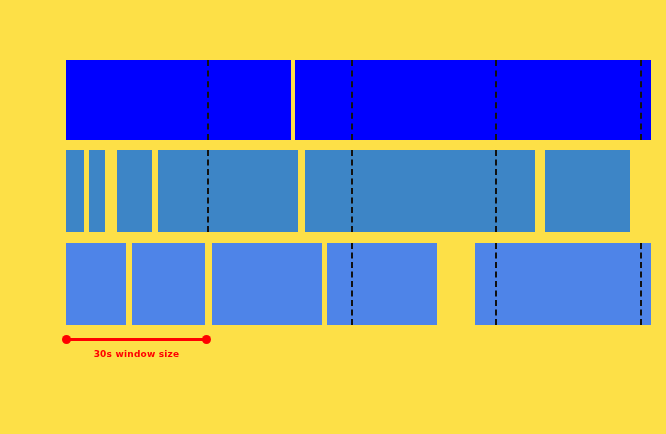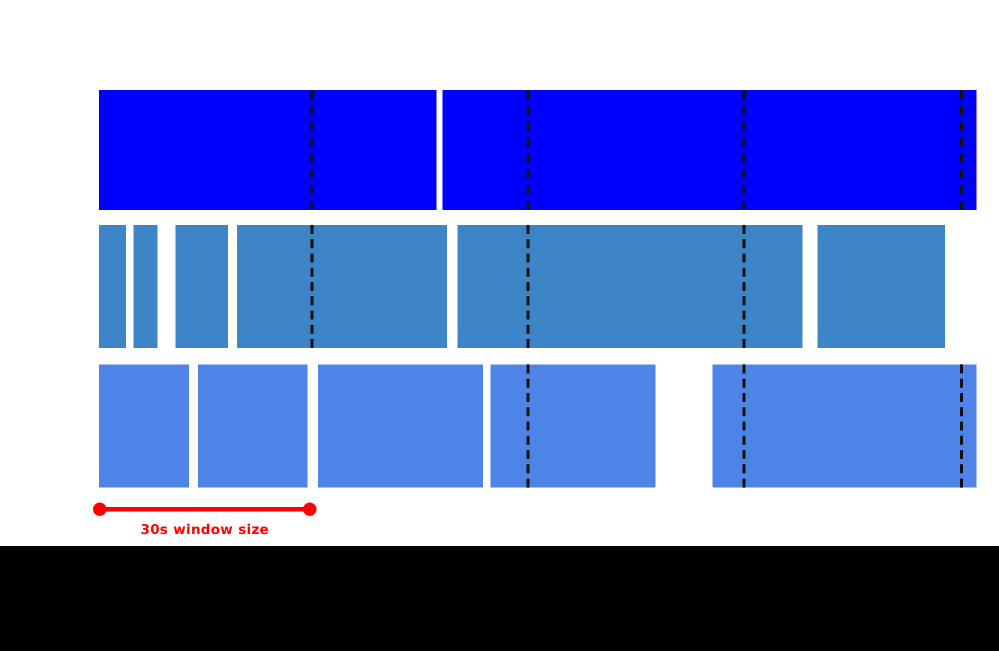--- a/index.html
+++ b/index.html
@@ -1,18 +1,18 @@
 <!DOCTYPE html>
 <html><head>
 <meta charset="utf-8">
 <style>
   html,body{margin:0;padding:0;background:#000;}
   body{width:666px;height:434px;overflow:hidden;
        font-family:"DejaVu Sans","Liberation Sans",sans-serif;}
-  #stage{position:relative;width:666px;height:364px;background:#ffffff;}
+  #stage{position:relative;width:666px;height:434px;background:#fde047;}
   .row{position:absolute;left:0;width:666px;}
   .seg{position:absolute;top:0;height:100%;box-sizing:border-box;}
   .dash{position:absolute;top:0;height:100%;width:0;
         border-left:2px dashed #111111;}
   
   #annot{position:absolute;}
   #annot .bar{position:absolute;left:0;top:0;height:3px;width:100%;
               background:#FF0000;}
   #annot .cap{position:absolute;top:-3px;width:9px;height:9px;
               border-radius:50%;background:#FF0000;}

